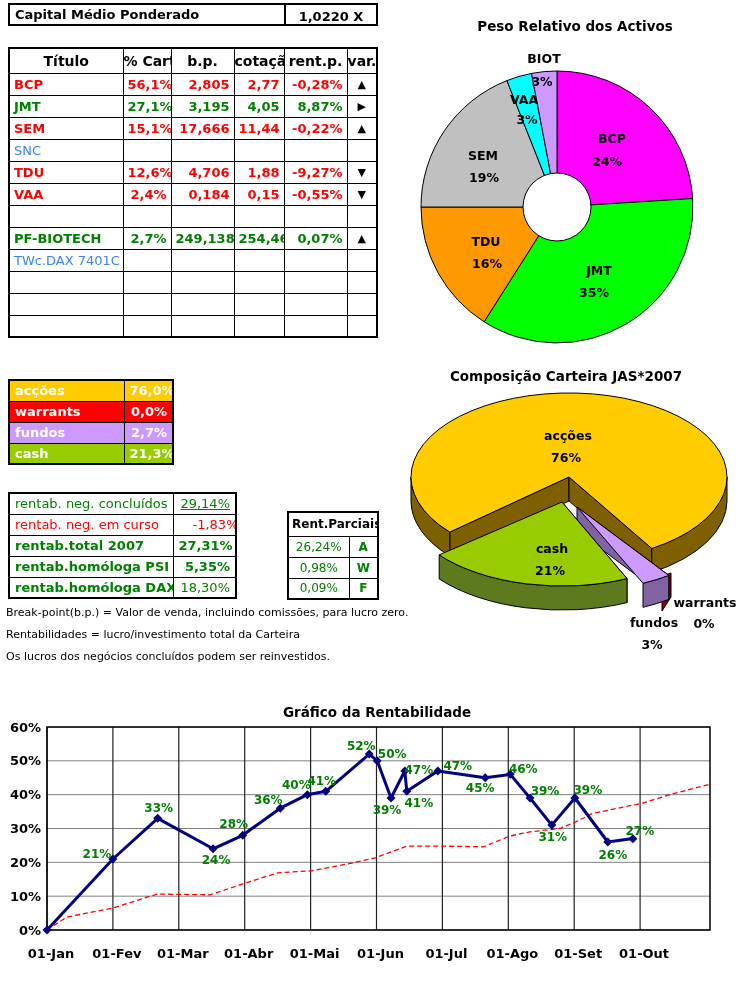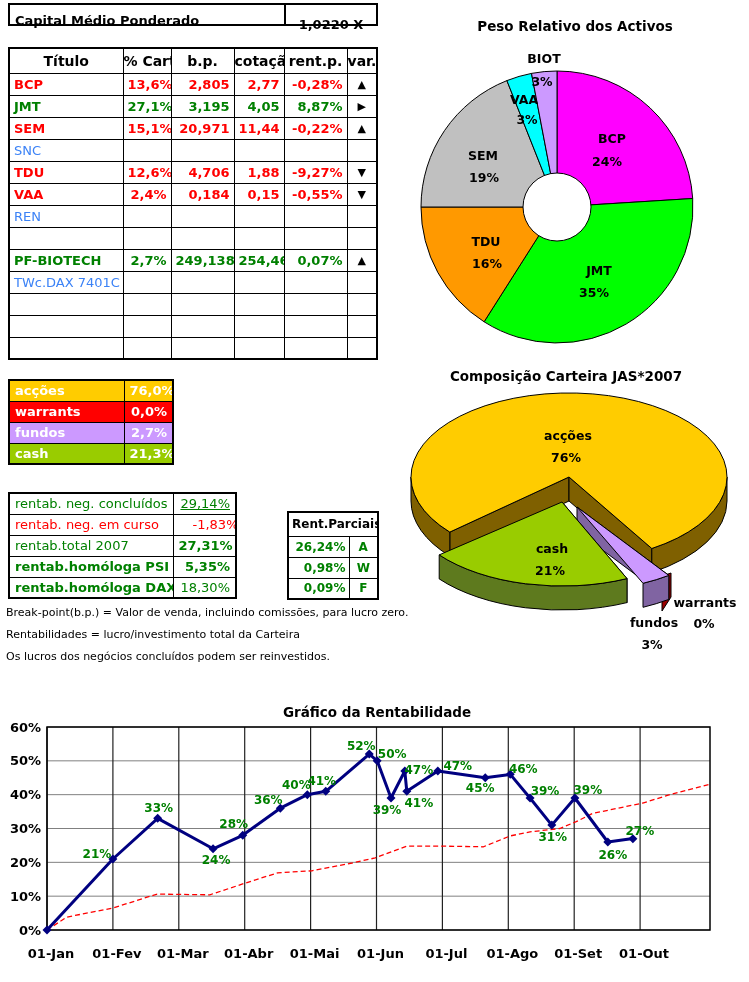--- a/index.html
+++ b/index.html
@@ -3,22 +3,22 @@
 <meta charset="utf-8">
 <style>
   * { box-sizing: border-box; margin: 0; padding: 0; }
   html,body { background:#fff; }
   .page { position:relative; width:749px; height:982px; background:#fff;
           font-family:"DejaVu Sans", sans-serif; color:#000; overflow:hidden; }
 
   
   .capital-box { position:absolute; left:8px; top:3px; width:370px; height:23px;
                  border:2px solid #000; display:flex; font-size:13px; font-weight:bold; }
-  .capital-box .lbl { flex:1; padding:8px 0 0 5px;border-radius:6px; }
-  .capital-box .val { width:92px; border-left:2px solid #000; text-align:center; padding-top:12px; }
+  .capital-box .lbl { flex:1; padding:2px 0 0 5px;border-radius:6px; }
+  .capital-box .val { width:92px; border-left:2px solid #000; text-align:center; padding-top:4px; }
 
   table { border-collapse:collapse; table-layout:fixed; background:#fff; }
   td, th { border:1px solid #000; overflow:hidden; white-space:nowrap; }
 
   
   #positions-table { position:absolute; left:8px; top:47px; width:370px;
                      border:2px solid #000; font-size:13px; font-weight:bold; }
   #positions-table th { height:25px; text-align:center; font-size:14px; }
   #positions-table td { height:22px; padding:0 4px; }
   td.num { text-align:right; }
@@ -36,21 +36,21 @@
   
   #rentab-table { position:absolute; left:8px; top:492px; width:227px;
                   border:2px solid #000; font-size:13px; }
   #rentab-table td { height:21px; padding:0 5px; }
 
   
   #parciais-table { position:absolute; left:287px; top:511px; width:90px;
                     border:2px solid #000; font-size:12px; }
   #parciais-table td { height:21px; padding:0 3px; }
   #parciais-table td.hdr { height:24px; font-weight:bold; text-align:center; font-size:12px; }
-  #parciais-table td.pv { text-align:right; color:#008000; font-weight:bold; }
+  #parciais-table td.pv { text-align:center; color:#008000; font-weight:normal; }
   #parciais-table td.pl { text-align:center; color:#008000; font-weight:bold; }
 
   .note { position:absolute; left:6px; font-size:11px; color:#000; }
 
   svg { position:absolute; }
   svg text { font-family:"DejaVu Sans", sans-serif; }
 </style>
 </head>
 <body>
 
@@ -76,38 +76,38 @@
           <th>% Cart</th>
           <th>b.p.</th>
           <th>cotação</th>
           <th>rent.p.</th>
           <th>var.</th>
         </tr>
       </thead>
     <tbody id="pos-body">
         <tr>
           <td class="red">BCP</td>
-          <td class="num red">13,6%</td>
+          <td class="num red">56,1%</td>
           <td class="num red">2,805</td>
           <td class="num red">2,77</td>
           <td class="num red">-0,28%</td>
           <td class="ctr">▲</td>
         </tr>
         <tr>
           <td class="green">JMT</td>
           <td class="num green">27,1%</td>
           <td class="num green">3,195</td>
           <td class="num green">4,05</td>
           <td class="num green">8,87%</td>
           <td class="ctr">▶</td>
         </tr>
         <tr>
           <td class="red">SEM</td>
           <td class="num red">15,1%</td>
-          <td class="num red">20,971</td>
+          <td class="num red">17,666</td>
           <td class="num red">11,44</td>
           <td class="num red">-0,22%</td>
           <td class="ctr">▲</td>
         </tr>
         <tr>
           <td class="gray">SNC</td>
           <td class="num gray"></td>
           <td class="num gray"></td>
           <td class="num gray"></td>
           <td class="num gray"></td>
@@ -121,28 +121,20 @@
           <td class="num red">-9,27%</td>
           <td class="ctr">▼</td>
         </tr>
         <tr>
           <td class="red">VAA</td>
           <td class="num red">2,4%</td>
           <td class="num red">0,184</td>
           <td class="num red">0,15</td>
           <td class="num red">-0,55%</td>
           <td class="ctr">▼</td>
-        </tr>
-        <tr>
-          <td class="gray">REN</td>
-          <td class="num gray"></td>
-          <td class="num gray"></td>
-          <td class="num gray"></td>
-          <td class="num gray"></td>
-          <td class="ctr"></td>
         </tr>
         <tr>
           <td class="gray"></td>
           <td class="num gray"></td>
           <td class="num gray"></td>
           <td class="num gray"></td>
           <td class="num gray"></td>
           <td class="ctr"></td>
         </tr>
         <tr>
@@ -221,21 +213,21 @@
     <tbody id="rentab-body">
         <tr>
           <td class="green" style="font-weight: 400;">rentab. neg. concluídos</td>
           <td class="num green" style="font-weight: 400; text-decoration: underline;">29,14%</td>
         </tr>
         <tr>
           <td class="red" style="font-weight: 400;">rentab. neg. em curso</td>
           <td class="num red" style="font-weight: 400; padding-left: 19px;">-1,83%</td>
         </tr>
         <tr>
-          <td class="green" style="font-weight: normal; margin-left: 20px;">rentab.total 2007</td>
+          <td class="green" style="font-weight: bold; margin-left: 20px;">rentab.total 2007</td>
           <td class="num green" style="font-weight: bold;">27,31%</td>
         </tr>
         <tr>
           <td class="green" style="font-weight: bold;">rentab.homóloga PSI</td>
           <td class="num green" style="font-weight: bold;">5,35%</td>
         </tr>
         <tr>
           <td class="green" style="font-weight: bold;">rentab.homóloga DAX</td>
           <td class="num green" style="font-weight: normal;">18,30%</td>
         </tr>

